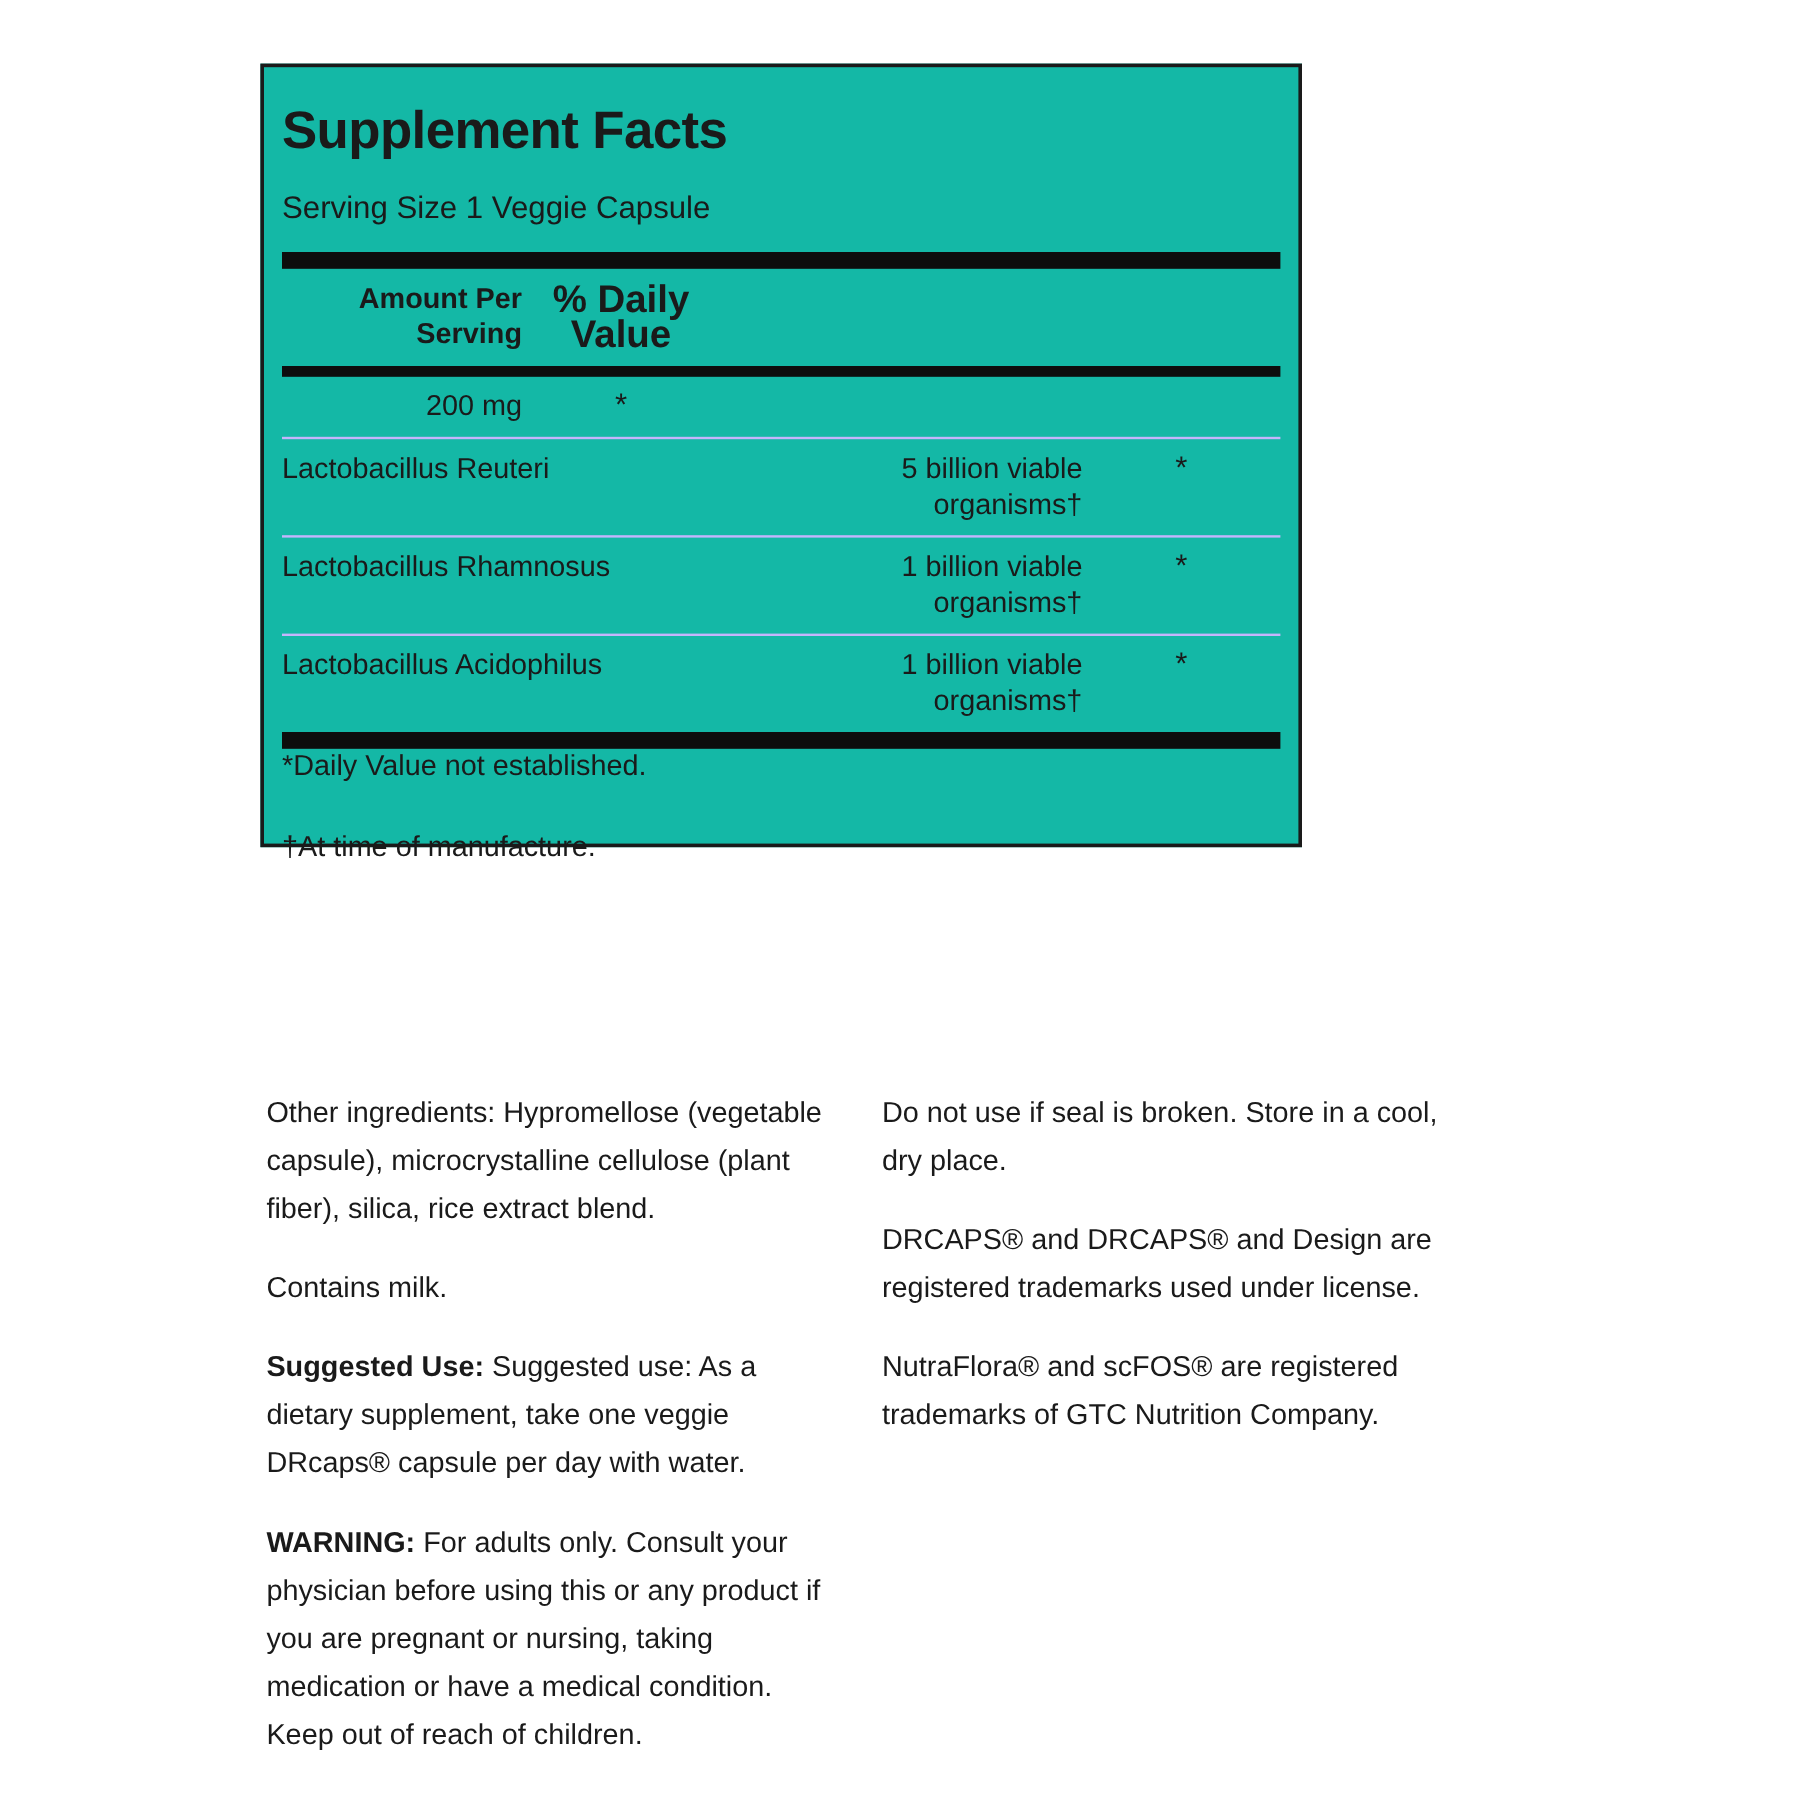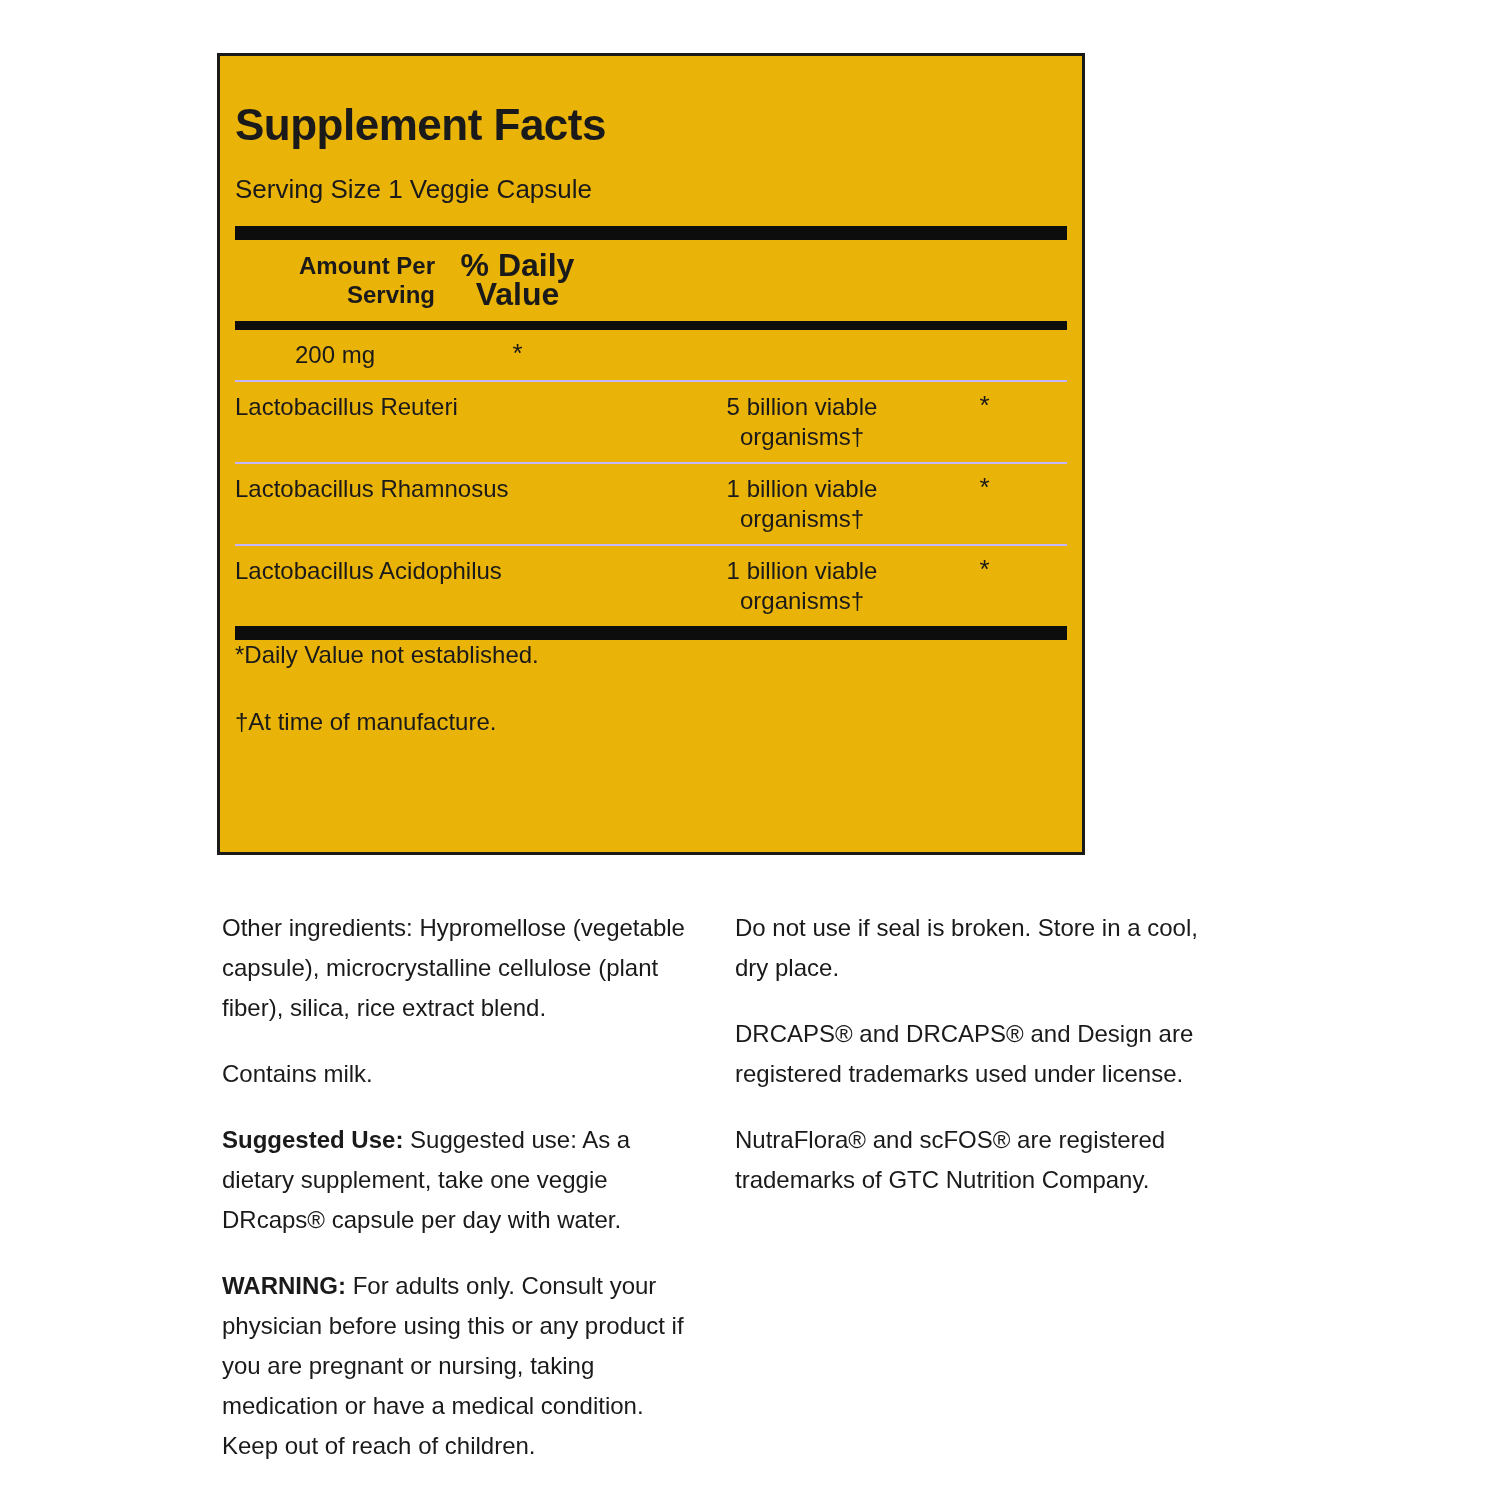--- a/index.html
+++ b/index.html
@@ -9,24 +9,24 @@
     width:1500px; height:1500px;
     background:#ffffff;
     font-family:"Liberation Sans","DejaVu Sans",sans-serif;
     color:#1a1a1a;
     overflow:hidden;
   }
 
   
   .facts-box {
     position:absolute; left:217px; top:53px;
-    width:868px; height:802px;
+    width:868px; height:653px;
     border:3px solid #1a1a1a;
-    background:#eab308;
-    padding:16px 15px;
+    background:#14b8a6;
+    padding:0 15px;
   }
   .panel-title {
     margin-top:30px;
     font-size:44px; font-weight:bold; letter-spacing:-0.5px;
     line-height:46px;
   }
   .serving {
     margin-top:26px;
     font-size:26px; line-height:30px;
   }
@@ -47,21 +47,21 @@
   .hdr-dv {
     width:165px; text-align:center;
     font-weight:bold; font-size:32px; line-height:29px;
   }
 
   .row { display:flex; padding:10px 0; }
   .row + .row { border-top:2px solid #c4b5fd; }
   .cell-name { flex:1; font-size:24px; line-height:30px; }
   .cell-name .subname { padding-left:26px; white-space:pre-line; }
   .cell-amount {
-    width:200px; text-align:center;
+    width:200px; text-align:right;
     font-size:24px; line-height:30px; white-space:pre-line;
   }
   .cell-dv {
     width:165px; text-align:center;
     font-size:26px; line-height:26px;
   }
 
   .footnote { font-size:24px; line-height:30px; }
   .footnote-1 { }
   .footnote-2 { margin-top:37px; }

